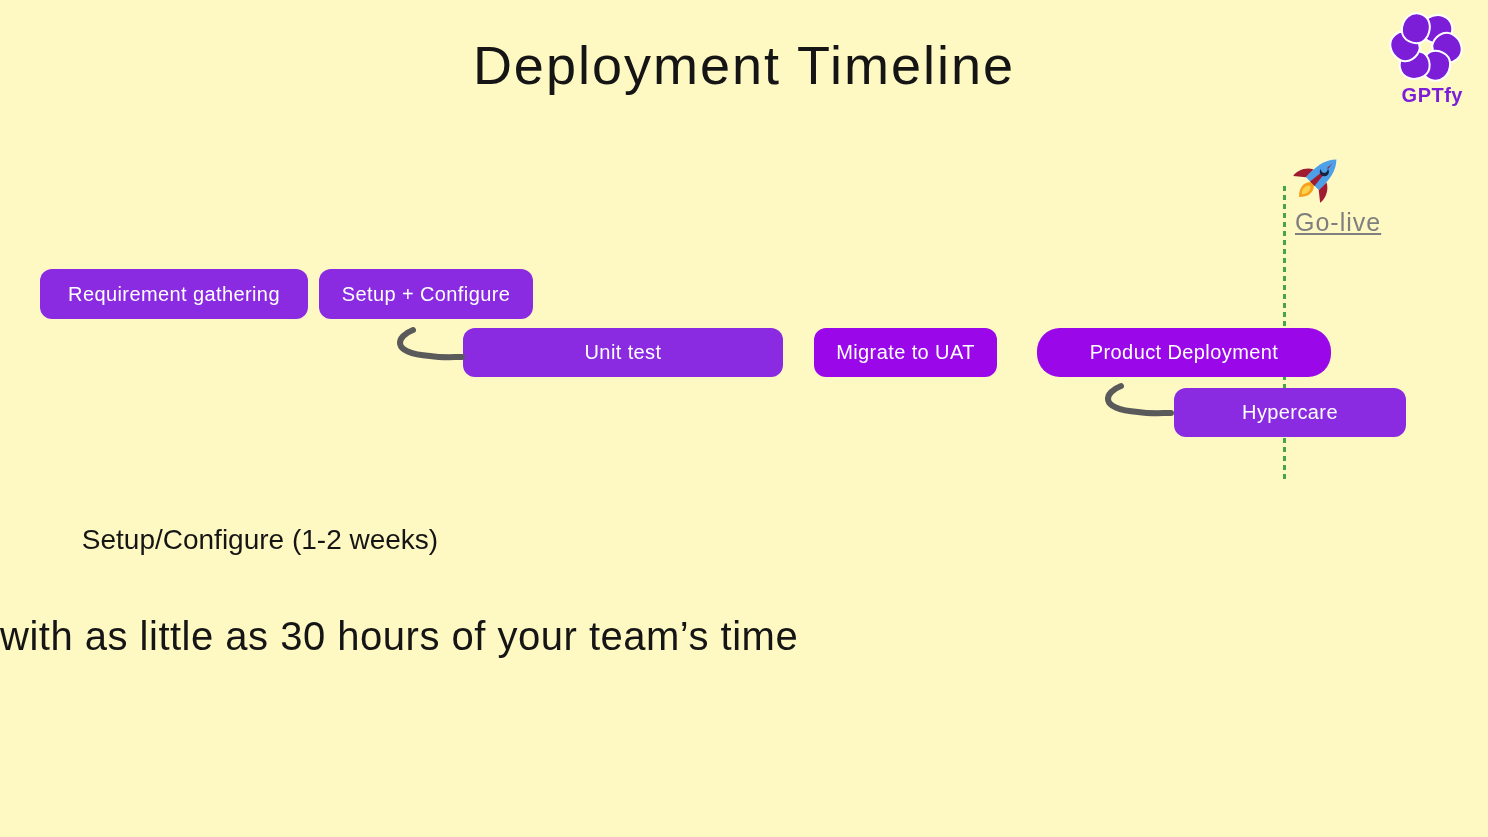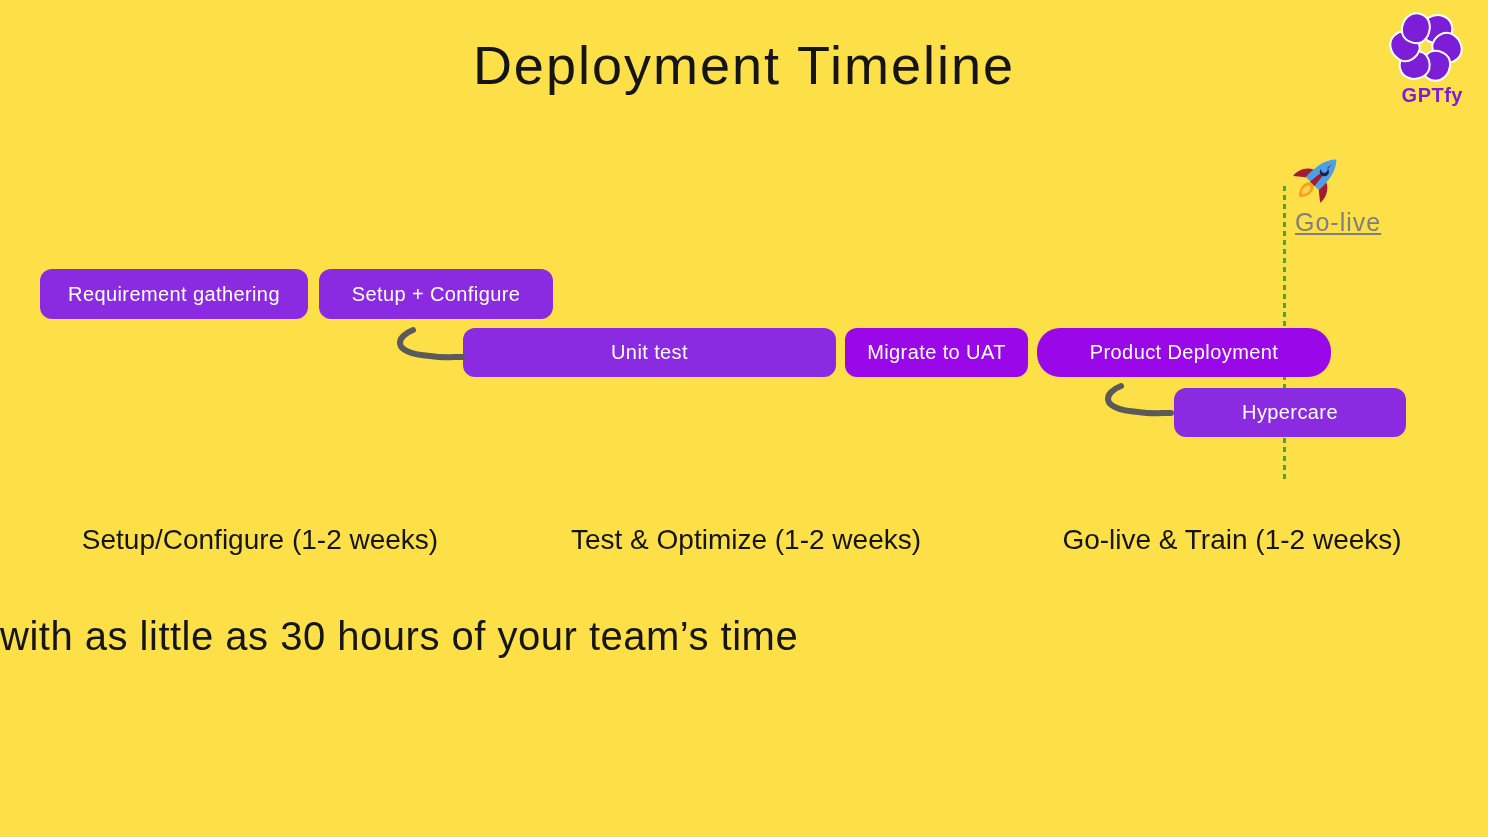--- a/index.html
+++ b/index.html
@@ -1,17 +1,17 @@
 <!DOCTYPE html>
 <html style="--bar_primary: #8A2BE2; --bar_accent: #9A07E8; --bar_text: #FFFFFF; --brand_purple: #7C1ED8; --line_green: #46A546; --arrow_gray: #5A5A5A; --text_dark: #151515; --golive_gray: #7F7F7F; --rocket_blue: #4D9FE8; --rocket_red: #A01C30; --rocket_flame: #F6A21E; --rocket_flame_inner: #FCD34D; --rocket_window: #15253F;"><head>
 <meta charset="utf-8">
 <style>
   html,body{margin:0;padding:0;background:#ffffff;}
   .canvas{
-    position:relative;width:1488px;height:837px;background:#fde047;
+    position:relative;width:1488px;height:837px;background:#fef9c3;
     font-family:"Liberation Sans",sans-serif;overflow:hidden;
   }
   .title{
     position:absolute;top:34px;left:0;width:100%;text-align:center;
     font-size:54px;font-weight:300;color:var(--text_dark);letter-spacing:2px;
   }
   
   .brand{position:absolute;top:10px;left:1381px;width:82px;text-align:right;}
   .brand-name{font-size:20px;font-weight:700;color:var(--brand_purple);letter-spacing:.5px;margin-top:-4px;}
   .pinwheel path{fill:var(--brand_purple);stroke:#ffffff;stroke-width:2;}
@@ -32,23 +32,23 @@
     color:var(--golive_gray);letter-spacing:1px;text-decoration:underline;
   }
   
   .bar{
     position:absolute;height:50px;border-radius:12px;background:var(--bar_primary);
     color:var(--bar_text);display:flex;align-items:center;justify-content:center;
     font-size:20px;letter-spacing:.4px;white-space:nowrap;
   }
   .bar.accent{background:var(--bar_accent);}
   #bar-requirement{left:40px;top:269px;width:268px;text-align:right;}
-  #bar-setup{left:319px;top:269px;width:234px;}
-  #bar-unittest{left:463px;top:328px;width:373px;height:49px;}
-  #bar-migrate{left:845px;top:328px;width:183px;height:49px;}
+  #bar-setup{left:319px;top:269px;width:214px;}
+  #bar-unittest{left:463px;top:328px;width:320px;height:49px;}
+  #bar-migrate{left:814px;top:328px;width:183px;height:49px;}
   #bar-product{left:1037px;top:328px;width:294px;height:49px;border-radius:23px;}
   #bar-hypercare{left:1174px;top:388px;width:232px;height:49px;}
   
   .connectors{position:absolute;left:0;top:0;width:1488px;height:837px;pointer-events:none;}
   .connector{stroke:var(--arrow_gray);stroke-width:6;fill:none;stroke-linecap:round;}
   
   .phase{
     position:absolute;top:524px;transform:translateX(-50%);
     font-size:28px;color:var(--text_dark);white-space:nowrap;font-weight:400;
   }
@@ -107,18 +107,16 @@
   <div class="bar accent" id="bar-migrate">Migrate to UAT</div>
   <div class="bar accent" id="bar-product">Product Deployment</div>
   <div class="bar" id="bar-hypercare">Hypercare</div>
 
   <svg class="connectors">
     <path class="connector" d="M 413 330 C 397 336 389 353 430 356 C 443 358 453 357 462 357"></path>
     <path class="connector" d="M 1121 386 C 1105 392 1097 409 1138 412 C 1151 414 1161 413 1171 413"></path>
   </svg>
 
   <div class="phase" id="phase-1">Setup/Configure (1-2 weeks)</div>
-  <div class="phase" id="phase-2">Test &amp; Optimize (1-2 weeks)</div>
-  <div class="phase" id="phase-3">Go-live &amp; Train (1-2 weeks)</div>
 
   <div class="tagline">with as little as 30 hours of your team’s time</div>
 
 </div>
 
 </body></html>

